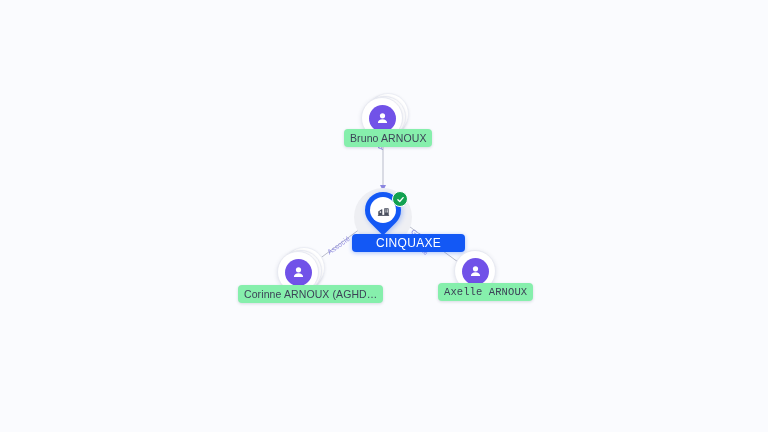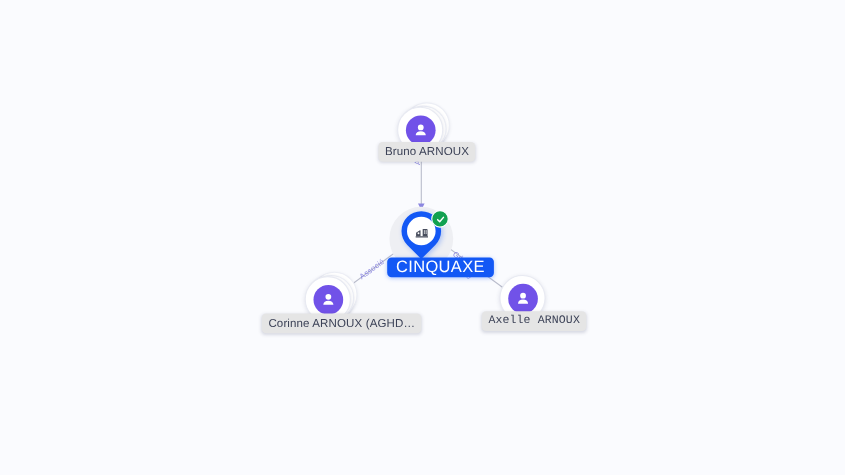--- a/index.html
+++ b/index.html
@@ -68,21 +68,21 @@
     border-radius: 50%;
     background: #7152e8;
     display: flex;
     align-items: center;
     justify-content: center;
   }
   .avatar-circle svg { display: block; }
 
   .node-label {
     position: absolute;
-    background: #e5e5e5;
+    background: #86efac;
     border-radius: 4px;
     box-shadow: 0 1px 3px rgba(40,50,90,0.17);
     color: #3c4257;
     font-size: 10.5px;
     line-height: 14px;
     padding: 2px 6px;
     white-space: nowrap;
     letter-spacing: .1px;
   }
 
@@ -137,23 +137,23 @@
     align-items: center;
     justify-content: center;
   }
   .verified-badge svg { display: block; }
 
   .company-label {
     position: absolute;
     background: #1358f5;
     color: #ffffff;
     border-radius: 4px;
-    font-size: 15px;
+    font-size: 12px;
     line-height: 14px;
-    padding: 2px 8px;
+    padding: 2px 24px;
     white-space: nowrap;
     letter-spacing: .3px;
     box-shadow: 0 1px 4px rgba(19,88,245,0.35);
   }
 
   
   .edge-label {
     position: absolute;
     color: #8b86e0;
     font-size: 7px;

